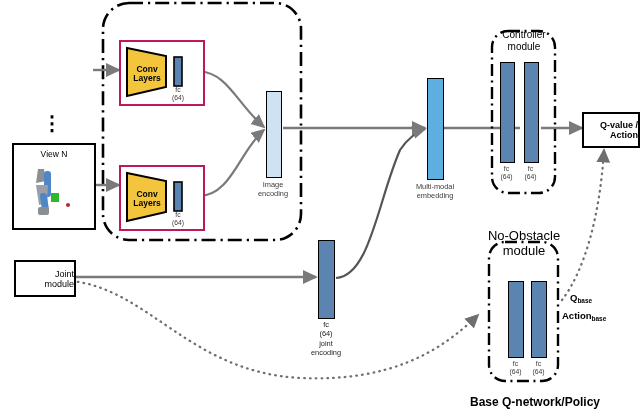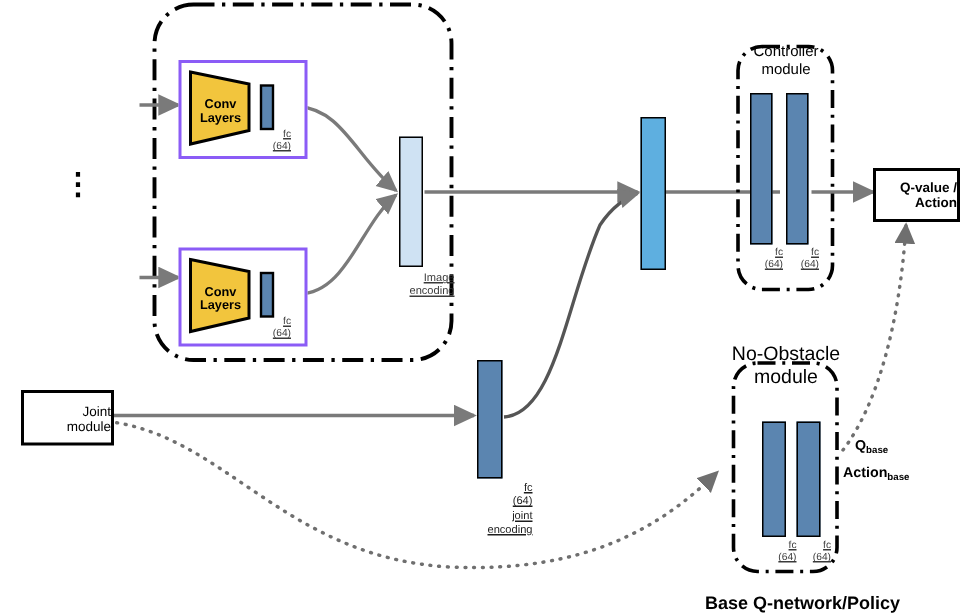--- a/index.html
+++ b/index.html
@@ -6,27 +6,27 @@
   body{width:640px;height:409px;position:relative;overflow:hidden;
        font-family:"Liberation Sans", sans-serif;color:#000;}
   #stage{position:absolute;left:0;top:0;width:640px;height:409px;}
   svg.layer{position:absolute;left:0;top:0;width:640px;height:409px;overflow:visible;}
 
   
   .viewbox{position:absolute;border:2.5px solid #000;background:#fff;}
   .viewlabel{position:absolute;width:100%;text-align:center;font-size:8.5px;top:4px;left:0;}
 
   
-  .convgroup{position:absolute;border:2px solid #8b5cf6;background:#fff;}
+  .convgroup{position:absolute;border:2px solid #be185d;background:#fff;}
   .convtext{position:absolute;font-size:8.5px;font-weight:bold;text-align:center;
             line-height:1.1;color:#000;}
 
   
   .bar{position:absolute;border:1.6px solid #000;}
-  .barlbl{position:absolute;text-align:right;font-size:6.8px;color:#3a3a3a;line-height:1.25;text-decoration:underline;}
+  .barlbl{position:absolute;text-align:center;font-size:6.8px;color:#3a3a3a;line-height:1.25;}
   .barlbl.dark{color:#1c1c1c;}
 
   
   .plainbox{position:absolute;border:2.2px solid #000;background:#fff;
             display:flex;align-items:flex-end;justify-content:center;text-align:center;}
 
   .modtitle{position:absolute;text-align:center;font-size:10px;line-height:1.15;}
   .bigcap{position:absolute;font-size:9.5px;font-weight:bold;text-align:center;}
   .ellipsis{position:absolute;font-size:13px;font-weight:bold;line-height:0.55;text-align:center;color:#000;}
   .sub{font-size:0.68em;vertical-align:-0.28em;}
@@ -74,20 +74,34 @@
     <rect x="489" y="242" width="69" height="139" rx="16" ry="16" fill="none" stroke="#000" stroke-width="2.4" stroke-dasharray="12,4.5,2,4.5"></rect>
 
     <path d="M72,281 C 150,290 190,372 300,378 C 390,382 440,352 478,315" fill="none" stroke="#6f6f6f" stroke-width="2.3" stroke-linecap="round" stroke-dasharray="0.6,5.2" marker-end="url(#arrDot)"></path>
 
     <path d="M562,300 C 585,270 600,215 604,150" fill="none" stroke="#6f6f6f" stroke-width="2.3" stroke-linecap="round" stroke-dasharray="0.6,5.2" marker-end="url(#arrDot)"></path>
   </svg>
 
 
   <div class="ellipsis" style="left:32px;top:118px;width:40px;font-size:20px;">⋮</div>
 
+  <div class="viewbox" style="left:12px;top:143px;width:80px;height:83px;">
+    <div class="viewlabel">View N</div>
+    <svg width="78" height="60" style="position:absolute;left:0;top:18px;">
+      <g>
+        <path d="M24,6 L30,6 L32,18 L22,20 Z" fill="#8a8f94"></path>
+        <rect x="30" y="8" width="7" height="26" rx="3" fill="#4f86c6"></rect>
+        <path d="M22,22 L34,22 L33,40 L25,42 Z" fill="#9aa0a6"></path>
+        <rect x="27" y="30" width="7" height="20" rx="3" fill="#4f86c6" transform="rotate(-8 30 40)"></rect>
+        <rect x="24" y="44" width="11" height="8" rx="2" fill="#8a8f94"></rect>
+        <rect x="37" y="30" width="8" height="9" fill="#2eb82e"></rect>
+        <circle cx="54" cy="42" r="2.1" fill="#b03030"></circle>
+      </g>
+    </svg>
+  </div>
 
   <div class="modtitle" style="left:128px;top:1px;width:156px;">
   </div>
 
   <div class="convgroup" style="left:119px;top:40px;width:82px;height:62px;">
     <svg width="78" height="58" style="position:absolute;left:1px;top:1px;">
       <polygon points="5,5 44,13 44,44 5,53" fill="#f2c53d" stroke="#000" stroke-width="2"></polygon>
       <rect x="52" y="14" width="8" height="29" fill="#5b85b0" stroke="#000" stroke-width="1.6"></rect>
     </svg>
     <div class="convtext" style="left:5px;top:23px;width:42px;">
@@ -115,20 +129,24 @@
     </div>
   </div>
 
   <div class="bar" style="left:266px;top:91px;width:14px;height:85px;background:#cfe2f3;"></div>
   <div class="barlbl" style="left:243px;top:180px;width:60px;font-size:7.4px;">
     <div>Image</div>
     <div>encoding</div>
   </div>
 
   <div class="bar" style="left:427px;top:78px;width:15px;height:100px;background:#5eafe0;"></div>
+  <div class="barlbl" style="left:402px;top:182px;width:66px;font-size:7.4px;">
+    <div>Multi-modal</div>
+    <div>embedding</div>
+  </div>
 
   <div class="modtitle" style="left:485px;top:29px;width:78px;font-size:10px;">
     <div>Controller</div>
     <div>module</div>
   </div>
 
   <div class="bar" style="left:500px;top:62px;width:13px;height:99px;background:#5b85b0;"></div>
   <div class="bar" style="left:524px;top:62px;width:13px;height:99px;background:#5b85b0;"></div>
   <div class="barlbl" style="left:491px;top:165px;width:31px;">
     <div>fc</div>

